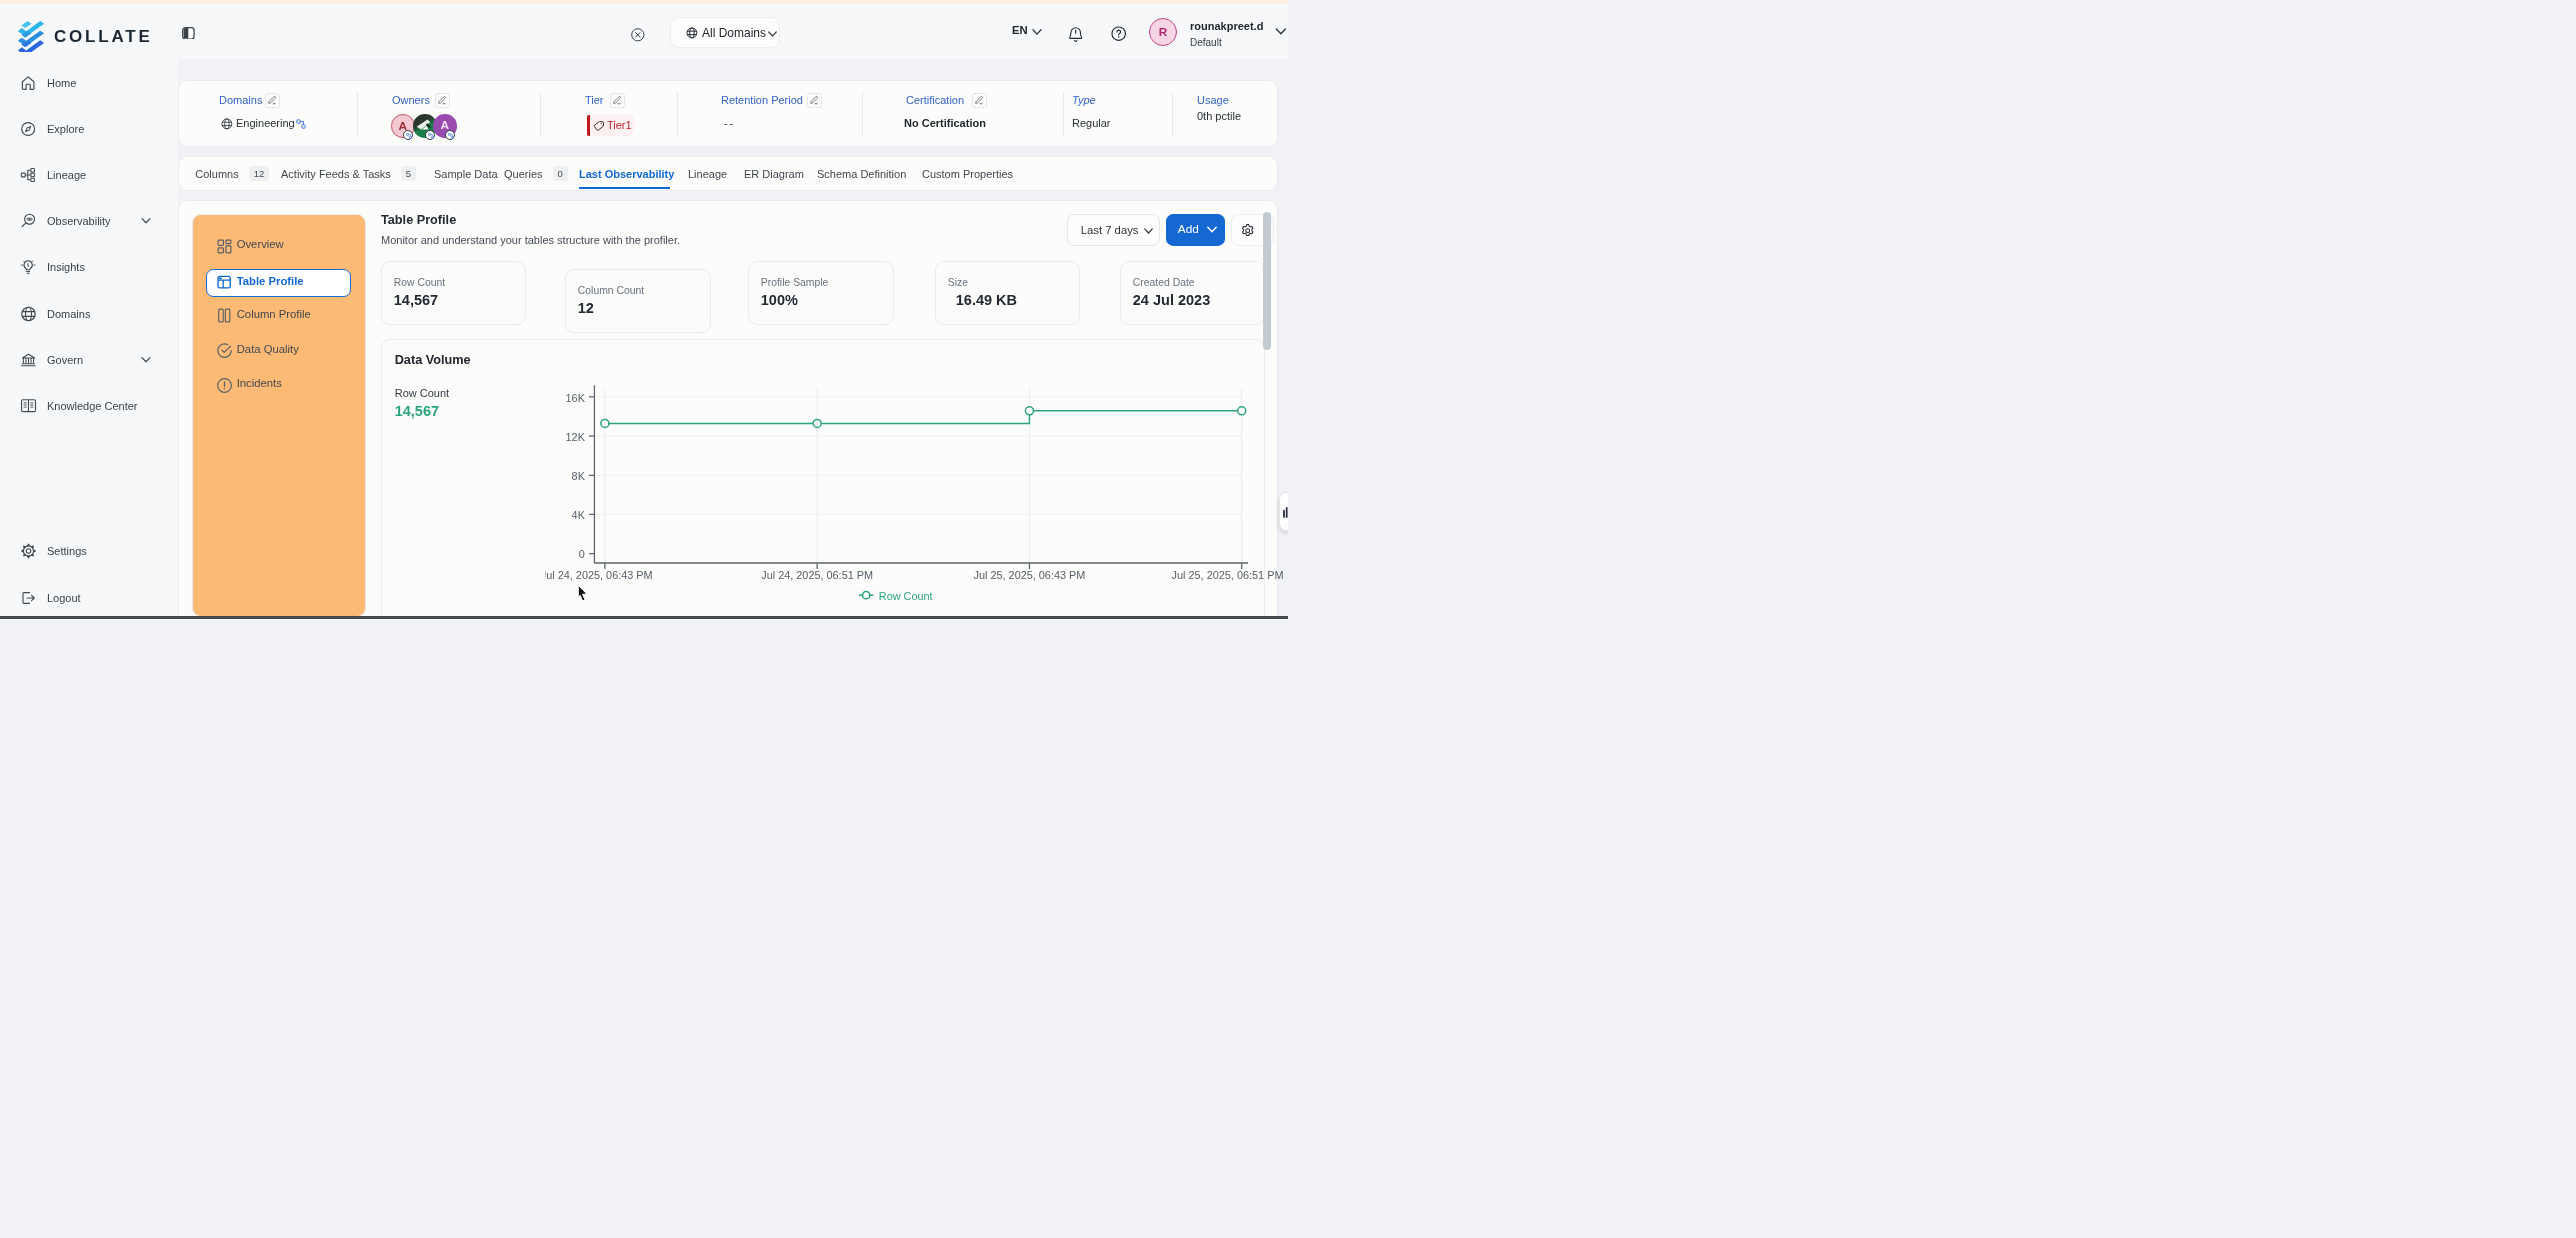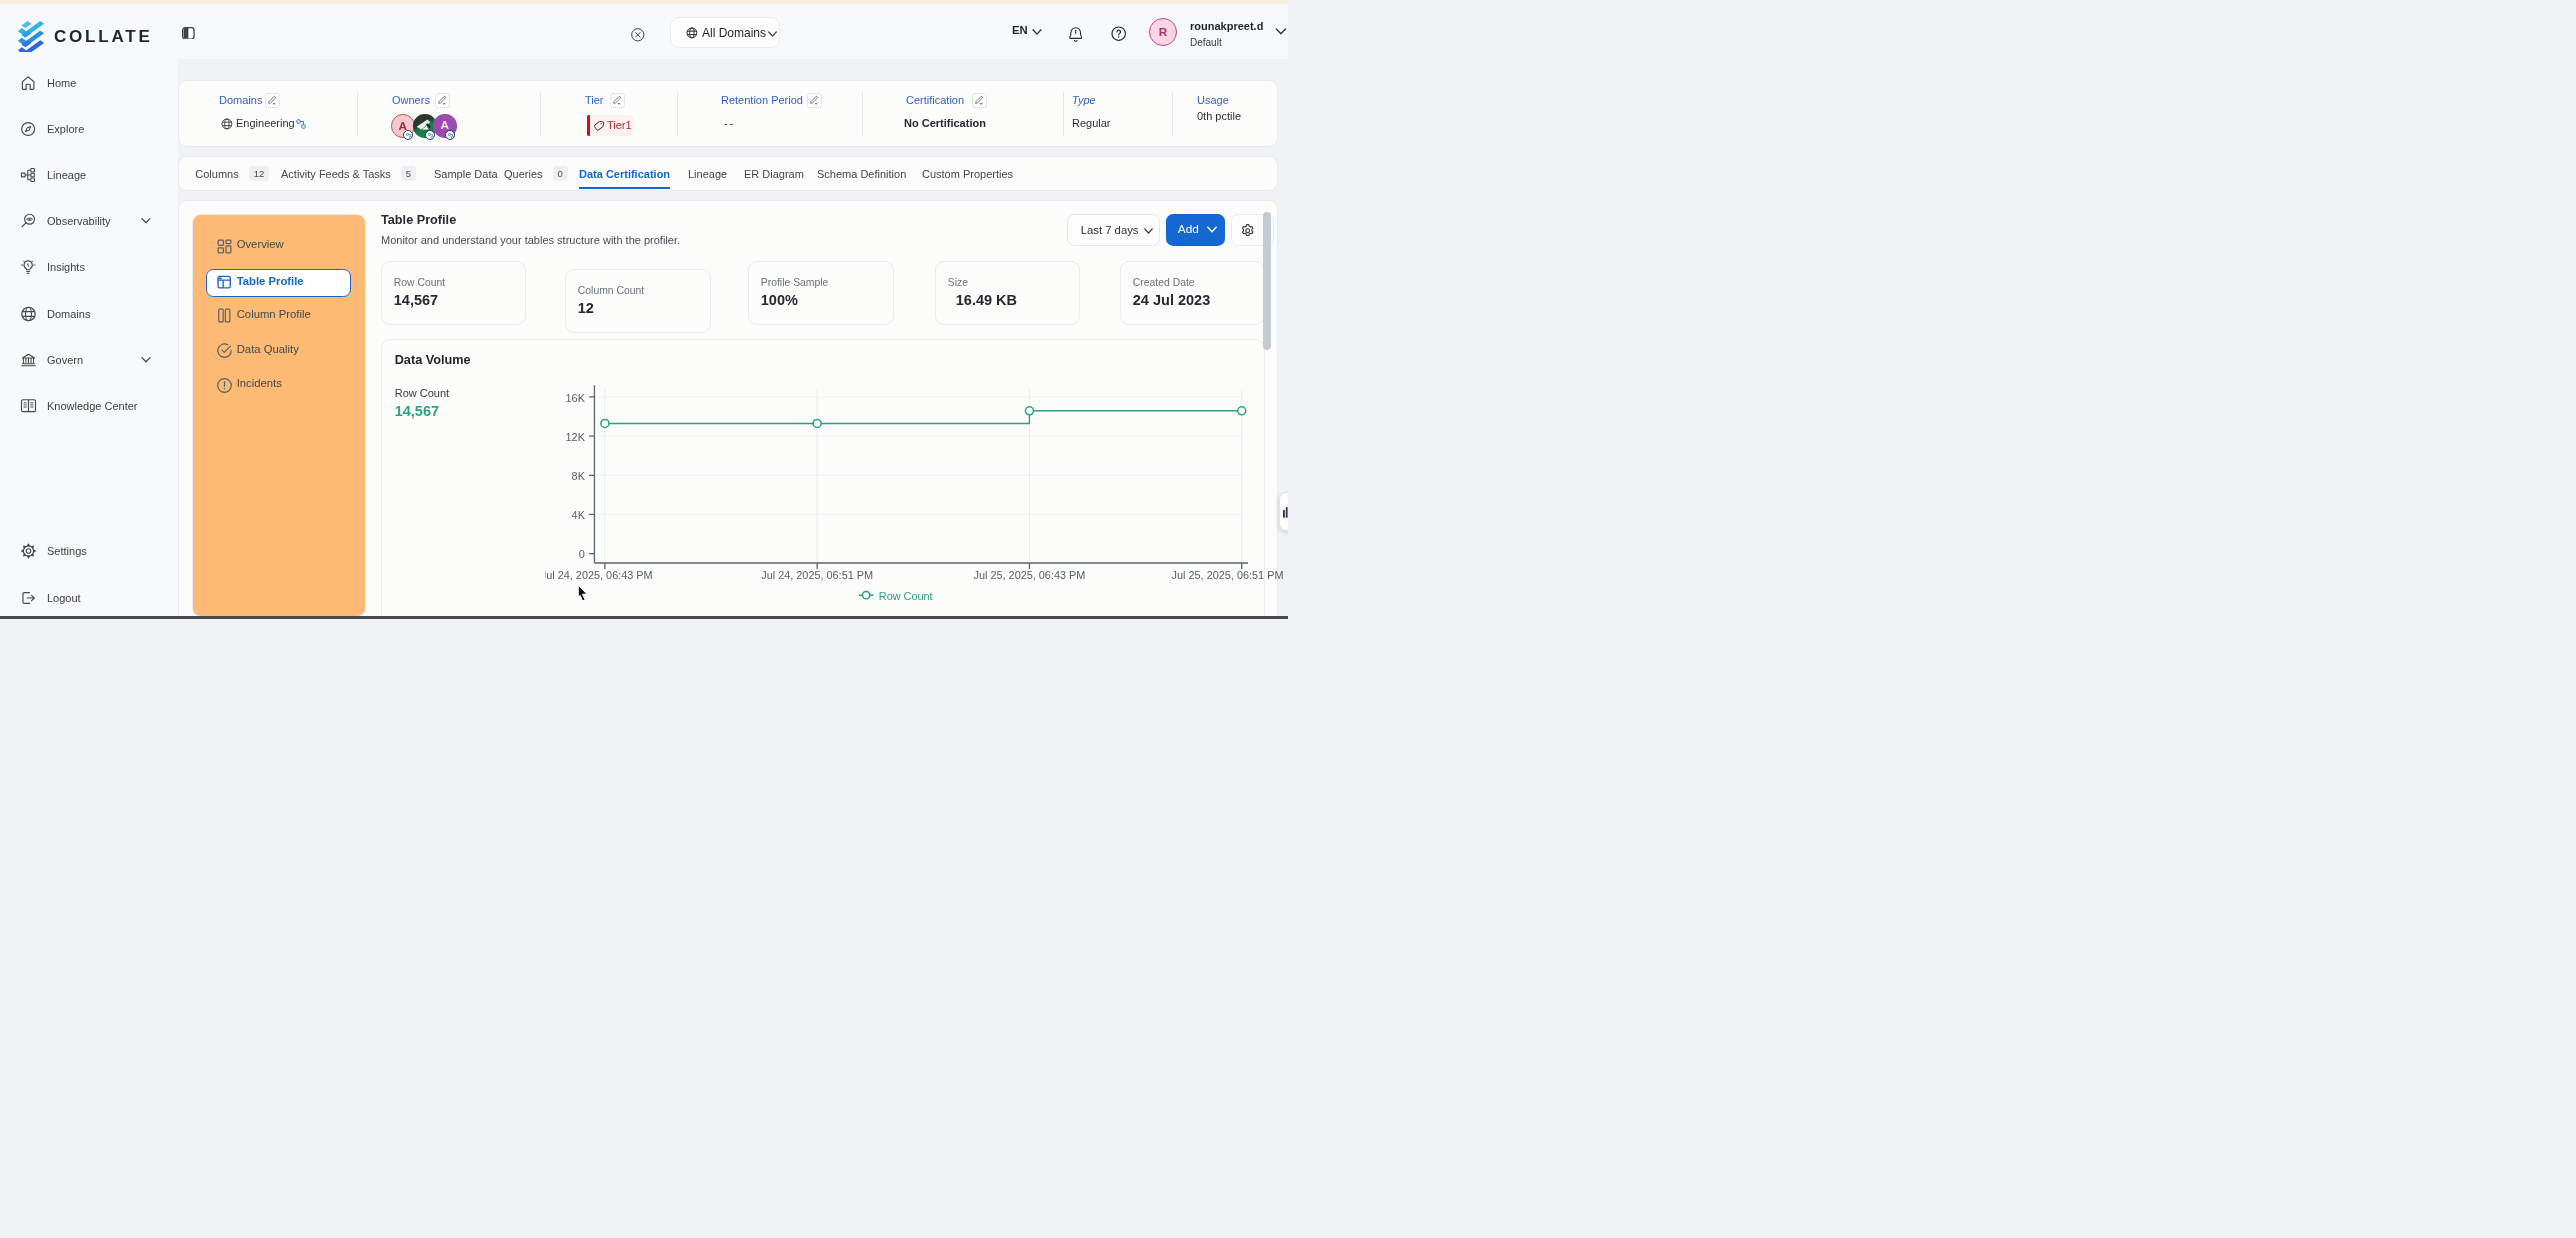--- a/index.html
+++ b/index.html
@@ -276,21 +276,21 @@
 
     <div class="abs bluelabel" style="left:1018px; top:12.7px;">Usage</div>
     <div class="abs" style="left:1018px; top:29px; font-size:11px; color:#2a3138;">0th pctile</div>
   </div>
 
   <div class="card" id="tabscard" style="left:178px; top:156px; width:1100px; height:35px; border-radius:9px;">
     <div class="tab" style="left:16.3px;">Columns<span class="badge">12</span></div>
     <div class="tab" style="left:102px;">Activity Feeds &amp; Tasks<span class="badge">5</span></div>
     <div class="tab" style="left:255px;">Sample Data</div>
     <div class="tab" style="left:325px;">Queries<span class="badge">0</span></div>
-    <div class="tab" style="left:400px; color:#1368d8; font-weight:600;">Data Certification</div>
+    <div class="tab" style="left:400px; color:#1368d8; font-weight:600;">Last Observability</div>
     <div class="abs" style="left:400px; bottom:0.9px; width:91px; height:2.3px; background:#1368d8;"></div>
     <div class="tab" style="left:509px;">Lineage</div>
     <div class="tab" style="left:565px;">ER Diagram</div>
     <div class="tab" style="left:638px;">Schema Definition</div>
     <div class="tab" style="left:743px;">Custom Properties</div>
   </div>
 
   <div class="card" id="maincard" style="left:178px; top:200px; width:1100px; height:427px; border-radius:9px 9px 0 0;">
 
     <div class="abs" style="left:12.7px; top:12.7px; width:174px; height:403px; background:#fdba74; border:0.9px solid #e7e9ec; border-radius:9px;">

